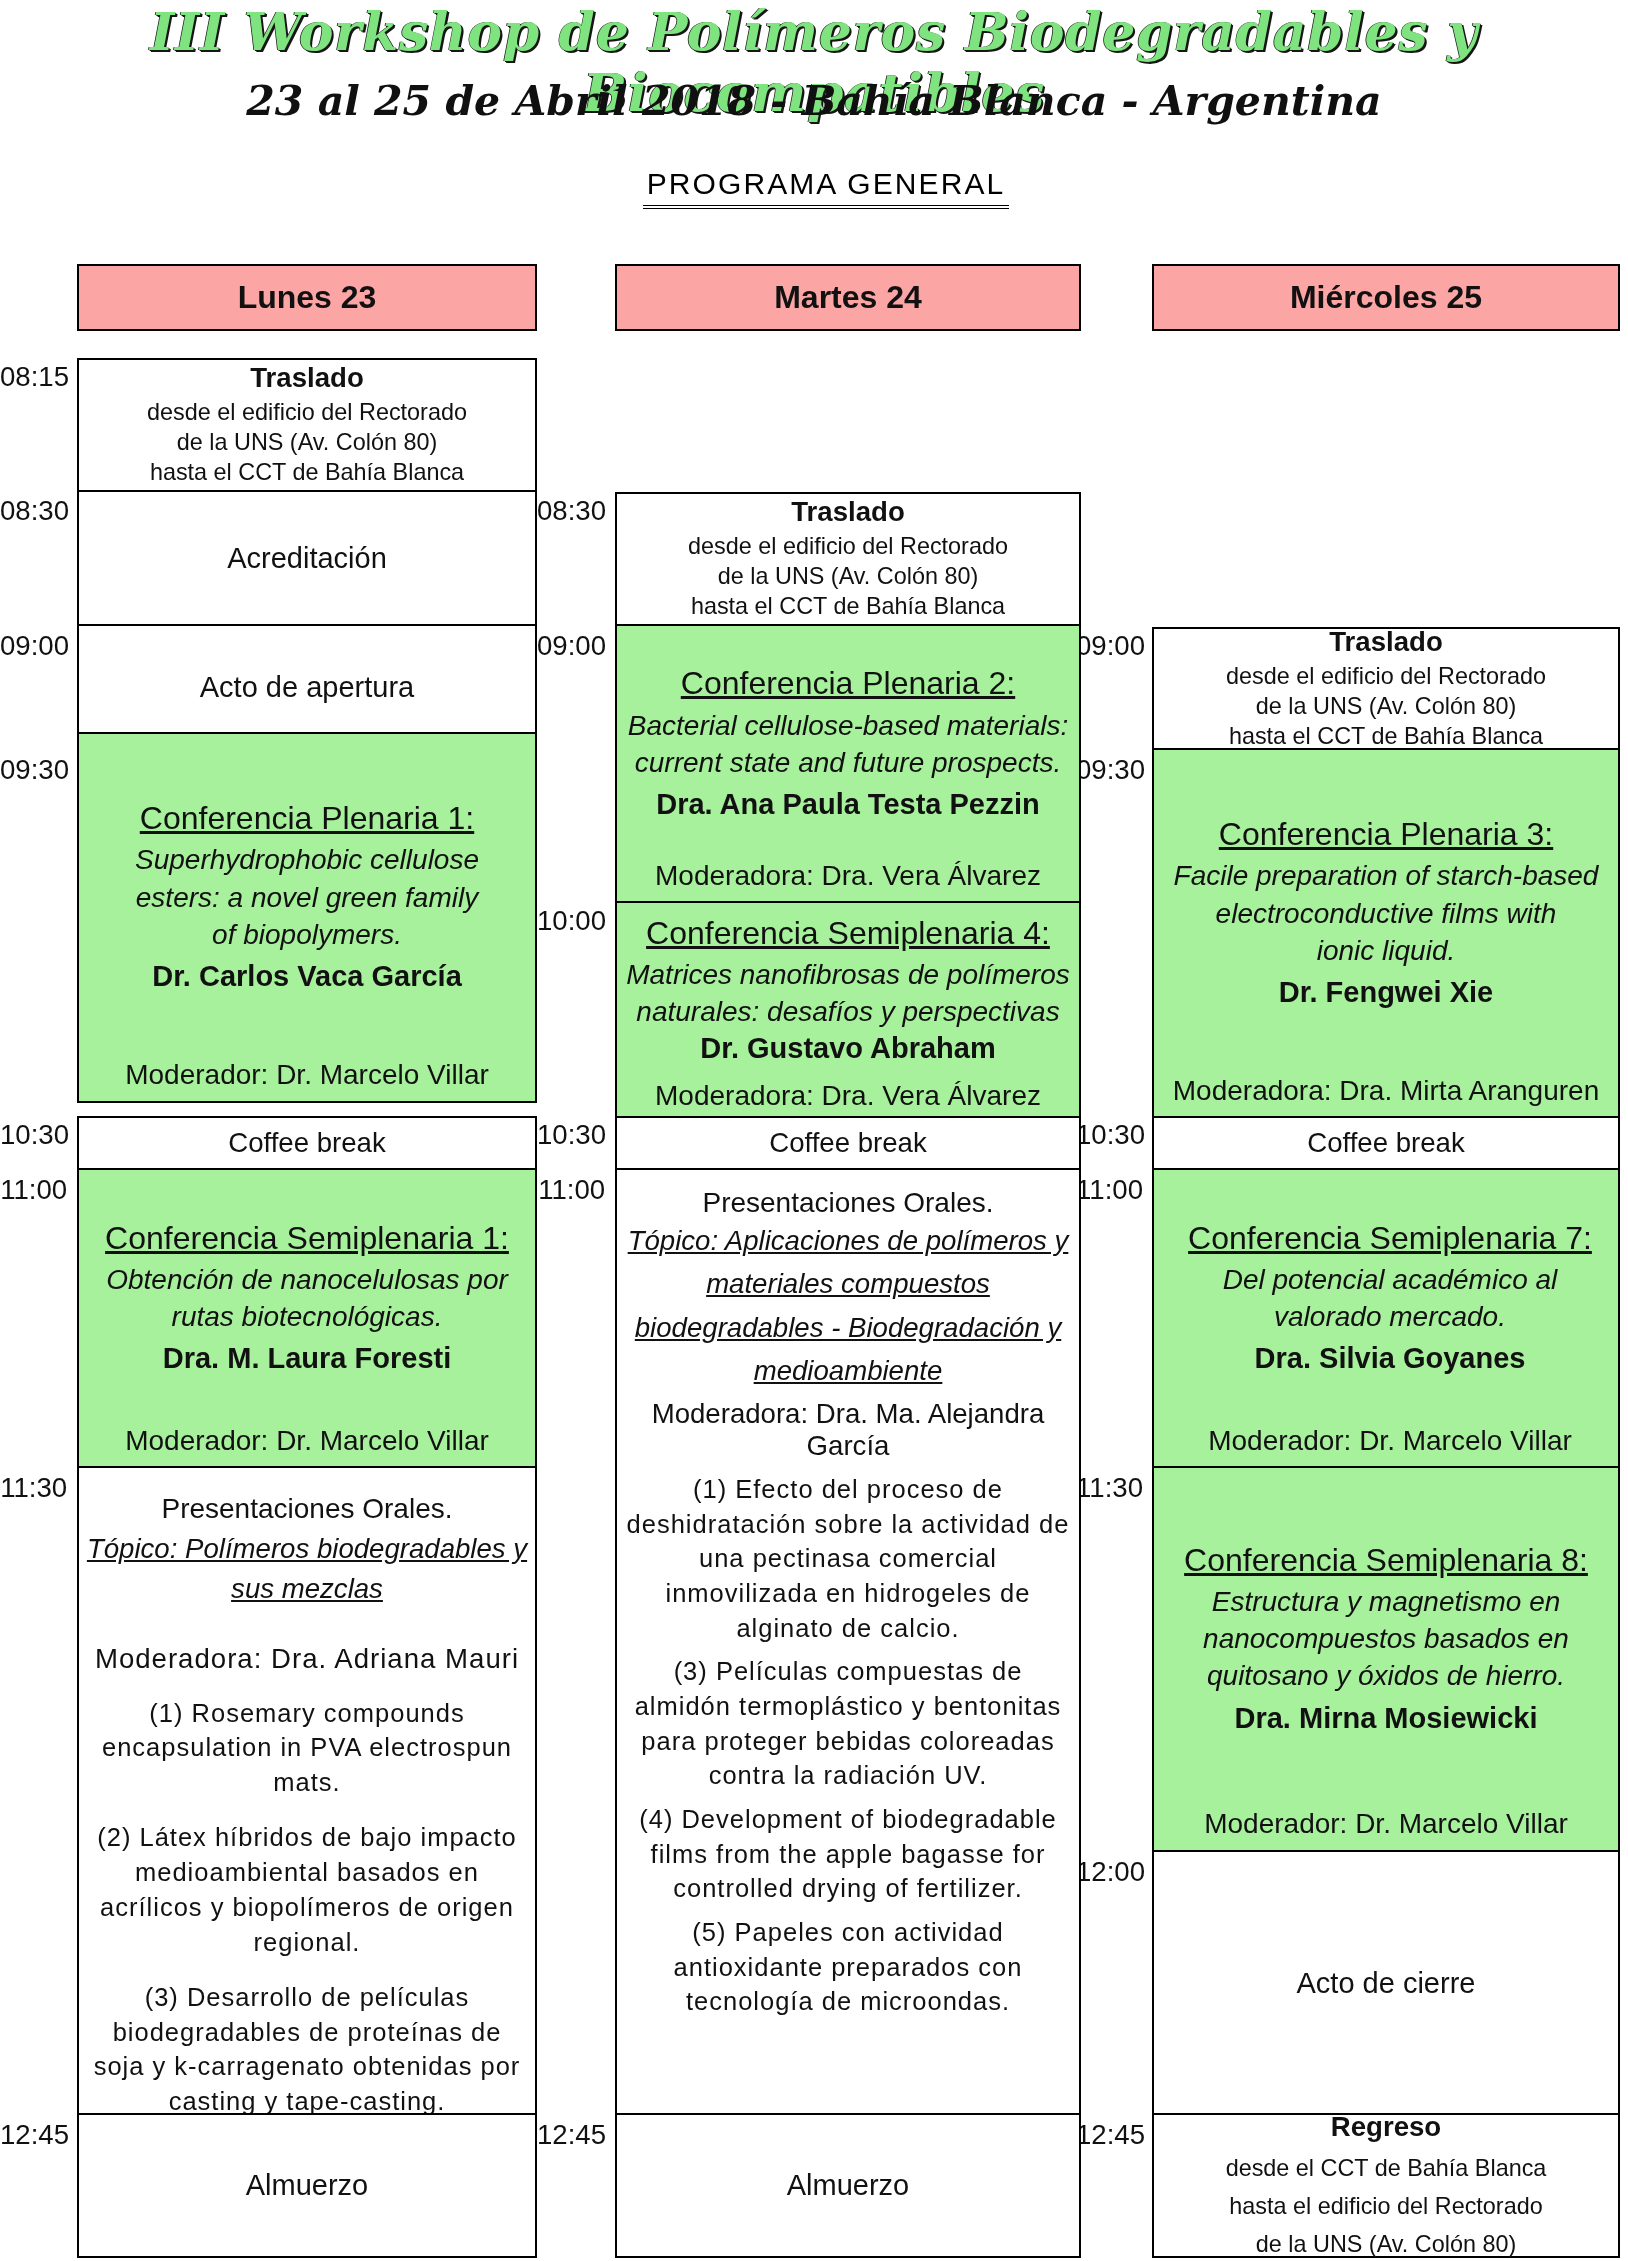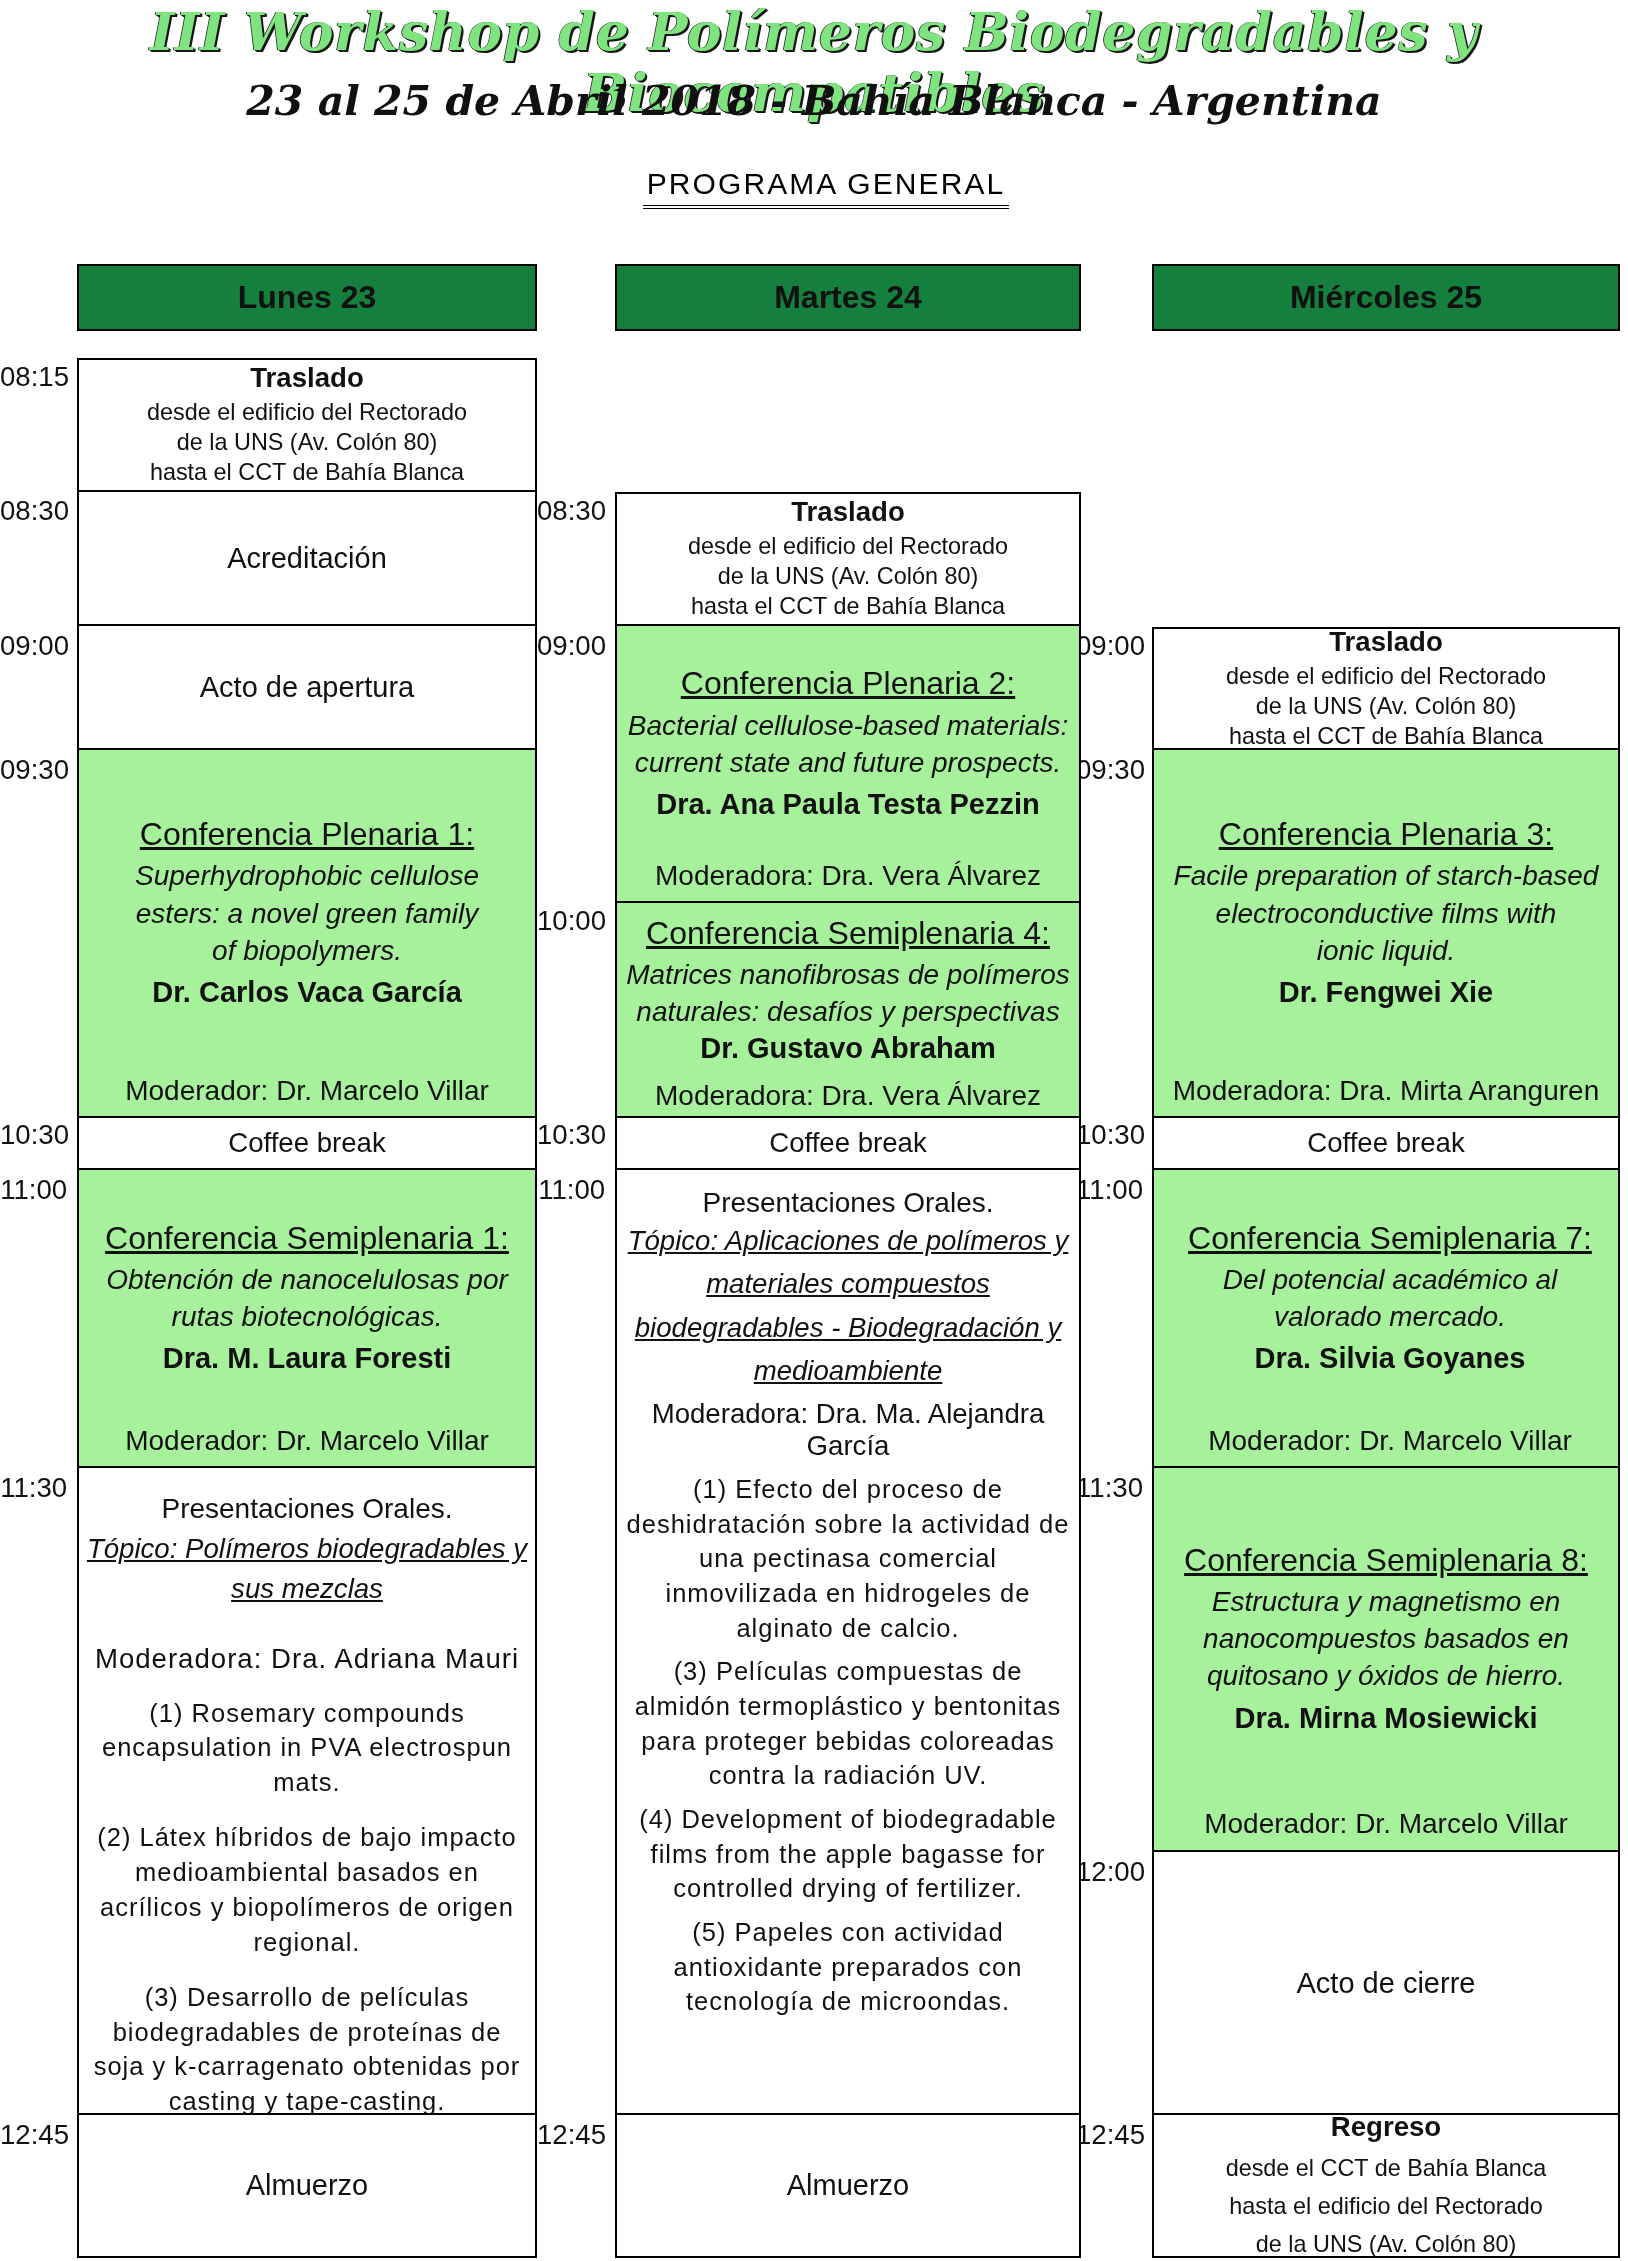--- a/index.html
+++ b/index.html
@@ -20,21 +20,21 @@
     font-family:"DejaVu Serif", serif; font-style:italic; font-weight:600;
     font-size:41px; color:#101010;
   }
   .program-heading-wrap { position:absolute; top:167px; left:0; width:100%; text-align:center;margin-left:12px; }
   .program-heading {
     display:inline-block; font-size:30px; letter-spacing:2.1px; color:#000;
     border-bottom:4.8px double #000; padding:0 4.1px 4.1px 4.1px;
   }
   
   .day-header {
-    position:absolute; box-sizing:border-box; border:2.8px solid #000; background:#15803d;
+    position:absolute; box-sizing:border-box; border:2.8px solid #000; background:#fca5a5;
     display:flex; align-items:center; justify-content:center;
     font-size:32px; font-weight:bold;
   }
   .time {
     position:absolute; box-sizing:border-box; font-size:27.6px; text-align:right;
     padding-right:4.8px; color:#111; white-space:nowrap;
   }
   .box {
     position:absolute; box-sizing:border-box; border:2.8px solid #000; background:#fff;
     color:#111; text-align:center;
@@ -113,21 +113,21 @@
   </div>
 
   <div class="box single" style="left:77px;top:490px;width:460px;height:137px;">
     <div>Acreditación</div>
   </div>
 
   <div class="box single" style="left:77px;top:624px;width:460px;height:127px;">
     <div>Acto de apertura</div>
   </div>
 
-  <div class="box green conf" style="left:77px;top:748px;width:460px;height:371px;">
+  <div class="box green conf" style="left:77px;top:732px;width:460px;height:371px;">
     <div class="conf-main">
       <div class="c-title">Conferencia Plenaria 1:</div>
       <div class="c-it">Superhydrophobic cellulose</div>
       <div class="c-it">esters: a novel green family</div>
       <div class="c-it">of biopolymers.</div>
       <div class="c-speaker">Dr. Carlos Vaca García</div>
     </div>
     <div class="c-mod">Moderador: Dr. Marcelo Villar</div>
   </div>
 

